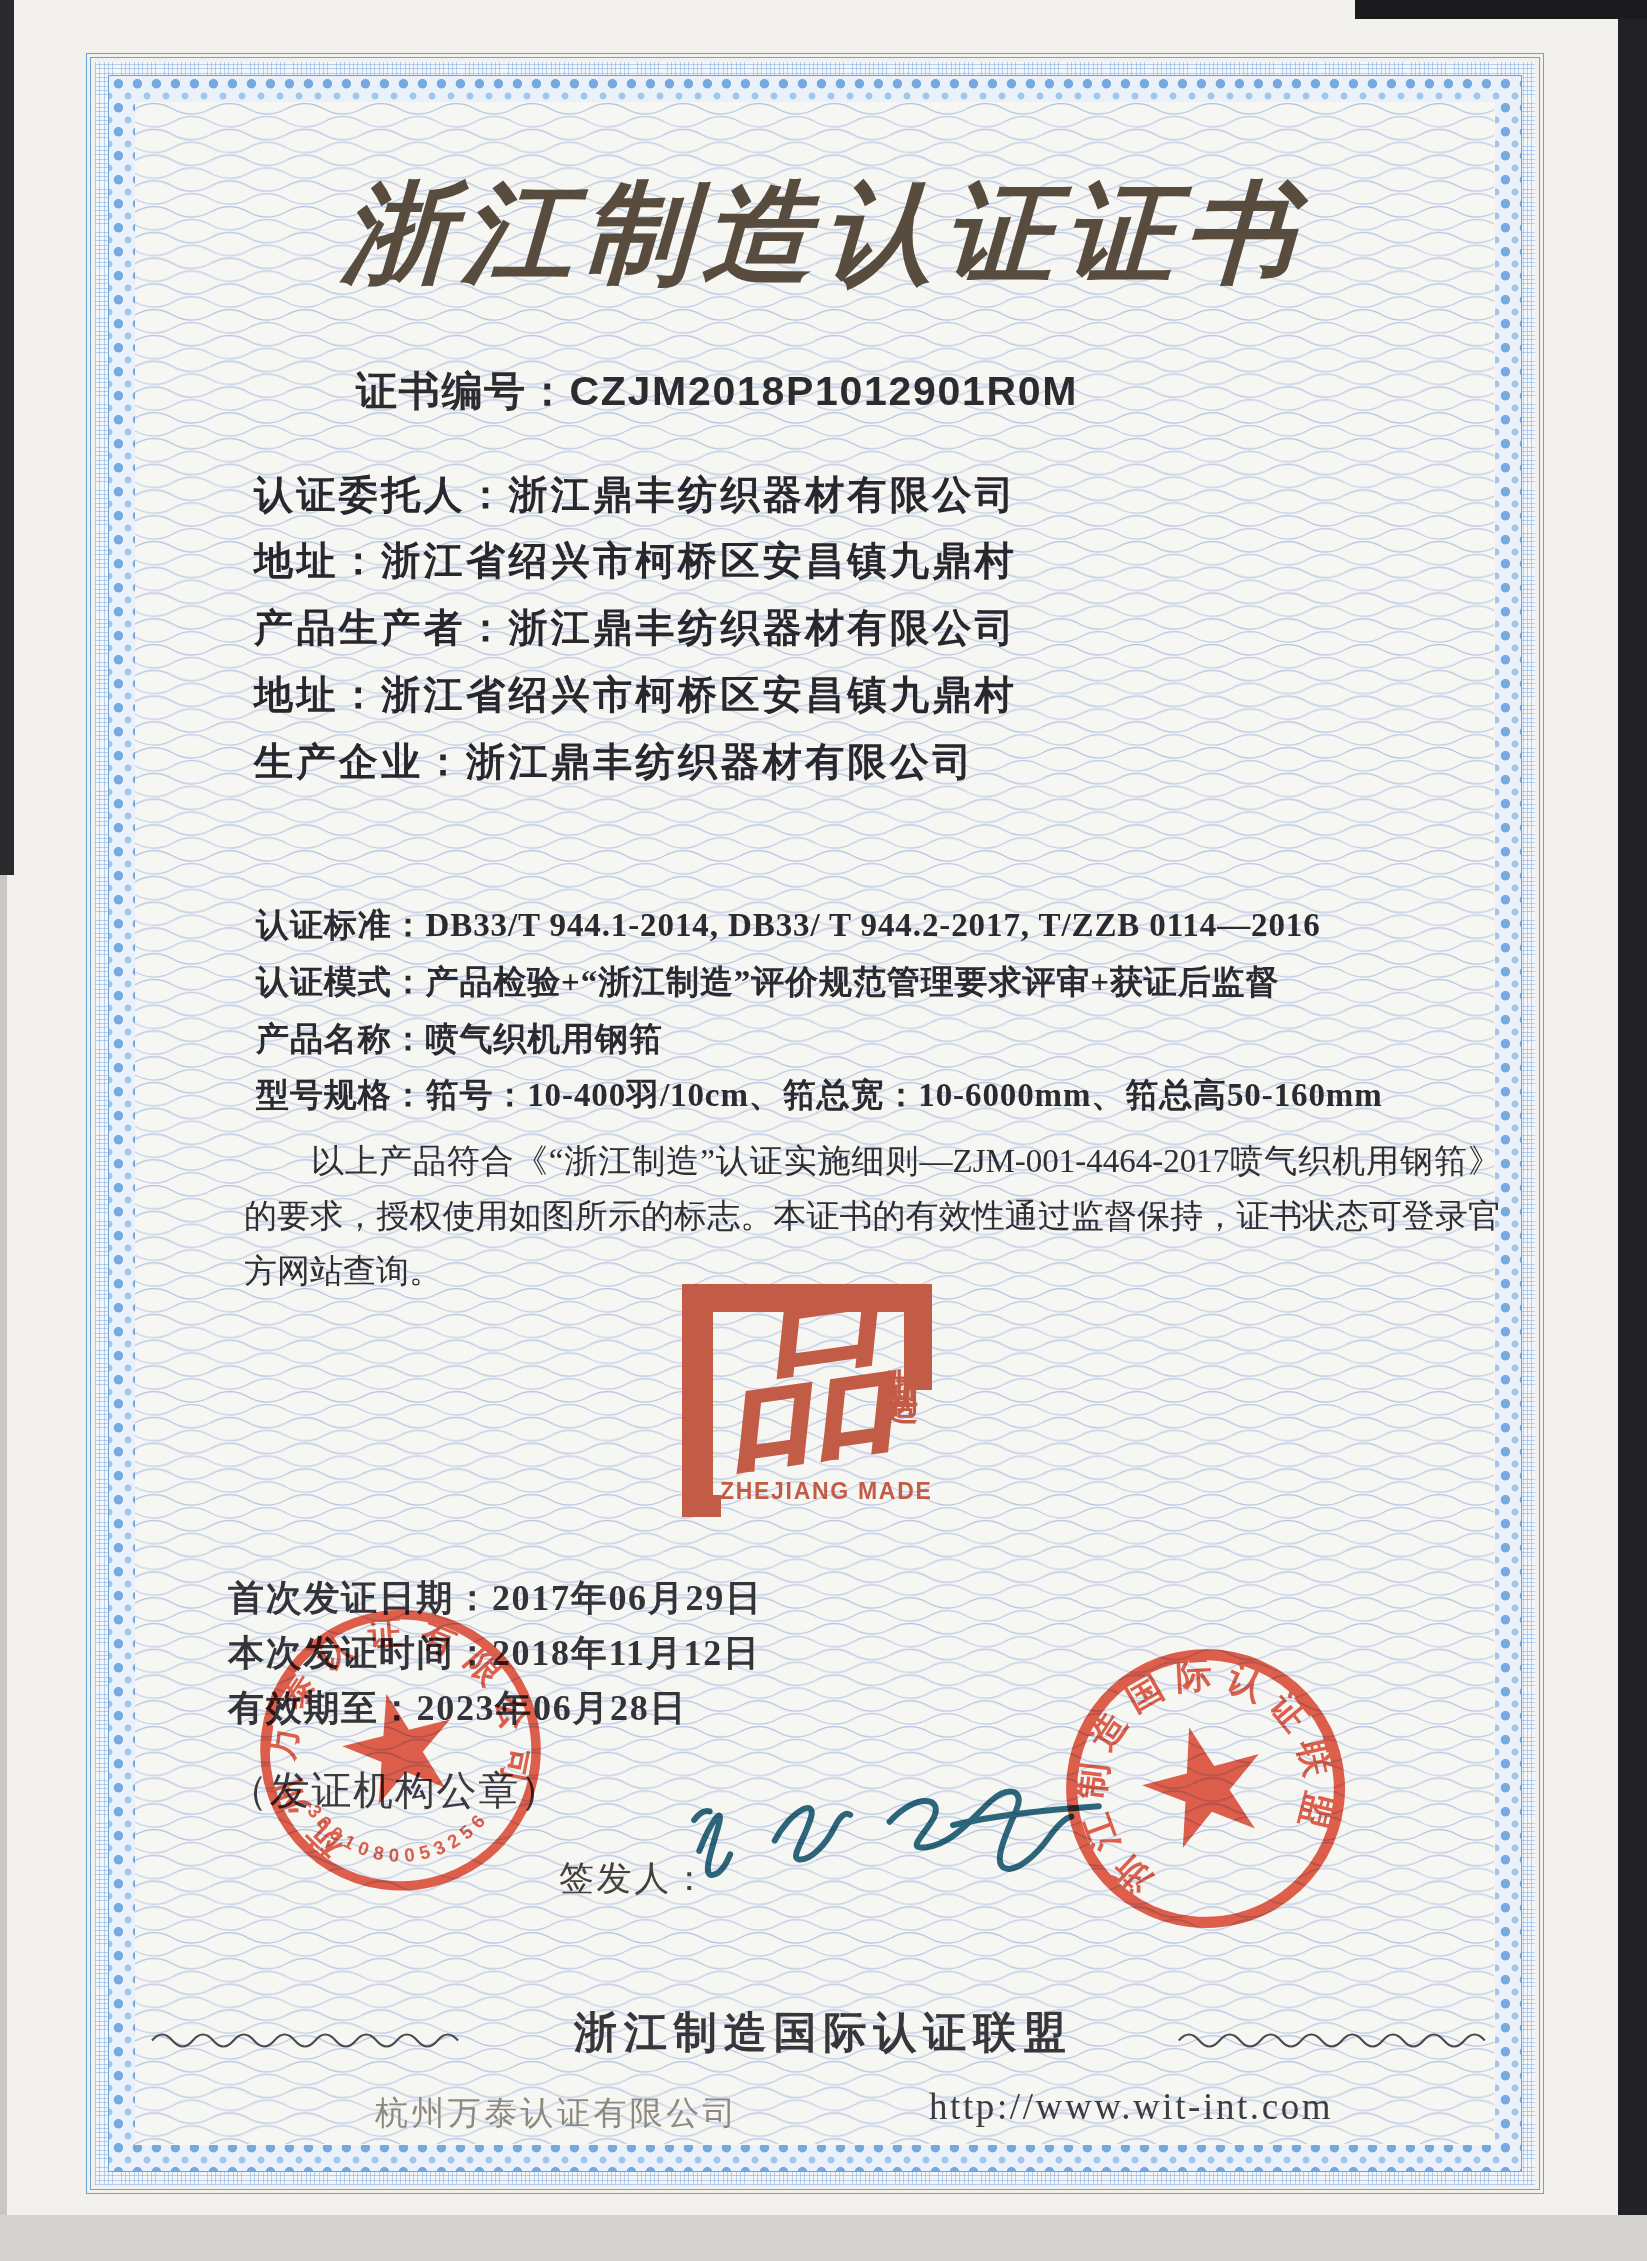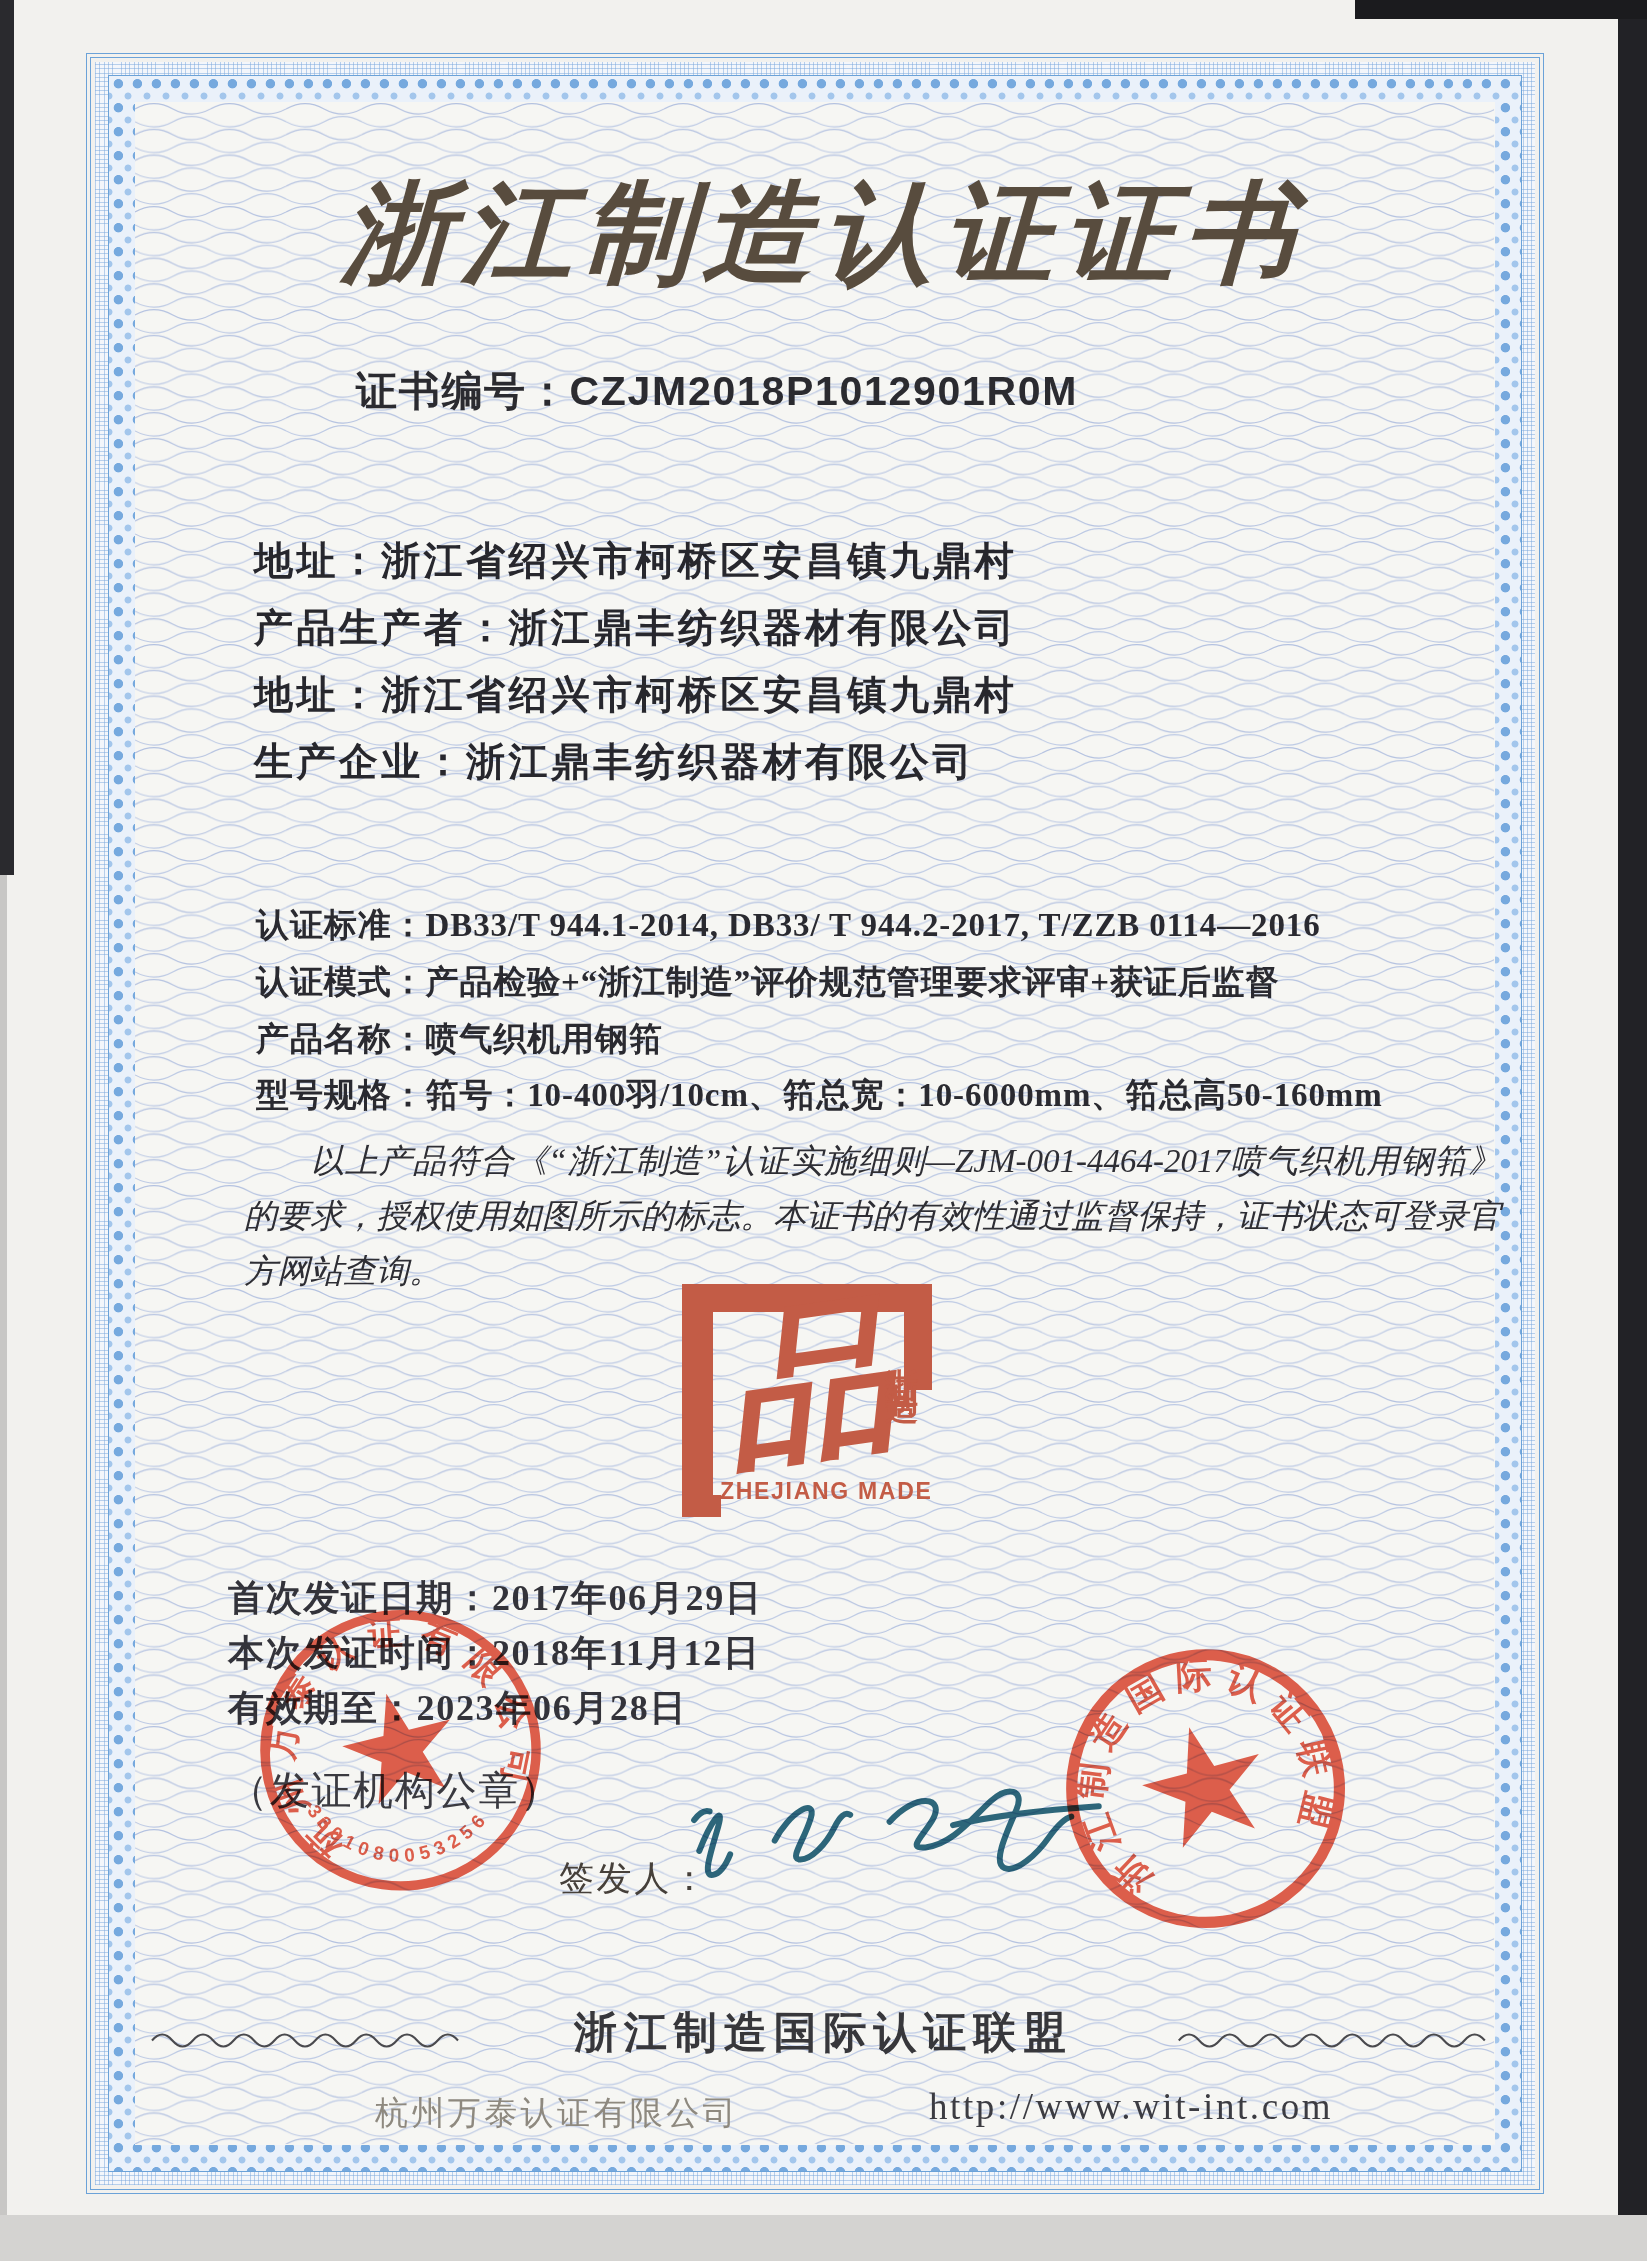--- a/index.html
+++ b/index.html
@@ -35,21 +35,21 @@
   
   .abs{position:absolute;z-index:2;}
   .title{left:0;right:0;top:160px;text-align:center;margin:0;
          font-size:110px;font-weight:700;font-style:italic;letter-spacing:10.3px;
          color:#584c3e;transform:skewX(-2deg);}
   .certno{left:356px;top:364px;font-family:Liberation Sans, sans-serif;
           font-weight:700;font-size:41px;color:#2b2b30;letter-spacing:1.7px;}
   .fline{left:254px;font-size:39px;font-weight:700;color:#27272d;letter-spacing:3.4px;white-space:nowrap;}
   .sline{left:256px;font-size:33px;font-weight:700;color:#2a2a30;letter-spacing:0.9px;white-space:nowrap;}
   .statement{left:244px;top:1134px;width:1257px;margin:0;font-size:33px;line-height:55px;
-             color:#2e2e34;text-align:justify;text-indent:67px;font-weight:500;font-style:italic;}
+             color:#2e2e34;text-align:justify;text-indent:67px;font-weight:500;}
 
   
   .logo{left:682px;top:1284px;width:250px;height:233px;}
   .logo .bar{position:absolute;background:#c35c46;}
   .bar-left{left:0;top:0;width:31px;height:233px;}
   .bar-top{left:0;top:0;width:250px;height:28px;}
   .bar-right{right:0;top:0;width:28px;height:106px;}
   .bar-bstub{left:0;bottom:0;width:39px;height:22px;}
   .logo-pin{position:absolute;left:43px;top:15.4px;font-size:168px;line-height:1;
             color:#c35c46;font-style:italic;font-weight:700;transform:rotate(-8deg);}
@@ -103,20 +103,23 @@
       </div>
     </div>
   </div>
 
   <h1 class="abs title">浙江制造认证证书</h1>
 
   <div class="abs certno">
     <span>证书编号：</span><span>CZJM2018P1012901R0M</span>
   </div>
 
+  <div class="abs fline" style="top:468px">
+    <span>认证委托人：</span><span>浙江鼎丰纺织器材有限公司</span>
+  </div>
   <div class="abs fline" style="top:534px">
     <span>地址：</span><span>浙江省绍兴市柯桥区安昌镇九鼎村</span>
   </div>
   <div class="abs fline" style="top:601px">
     <span>产品生产者：</span><span>浙江鼎丰纺织器材有限公司</span>
   </div>
   <div class="abs fline" style="top:668px">
     <span>地址：</span><span>浙江省绍兴市柯桥区安昌镇九鼎村</span>
   </div>
   <div class="abs fline" style="top:735px">

